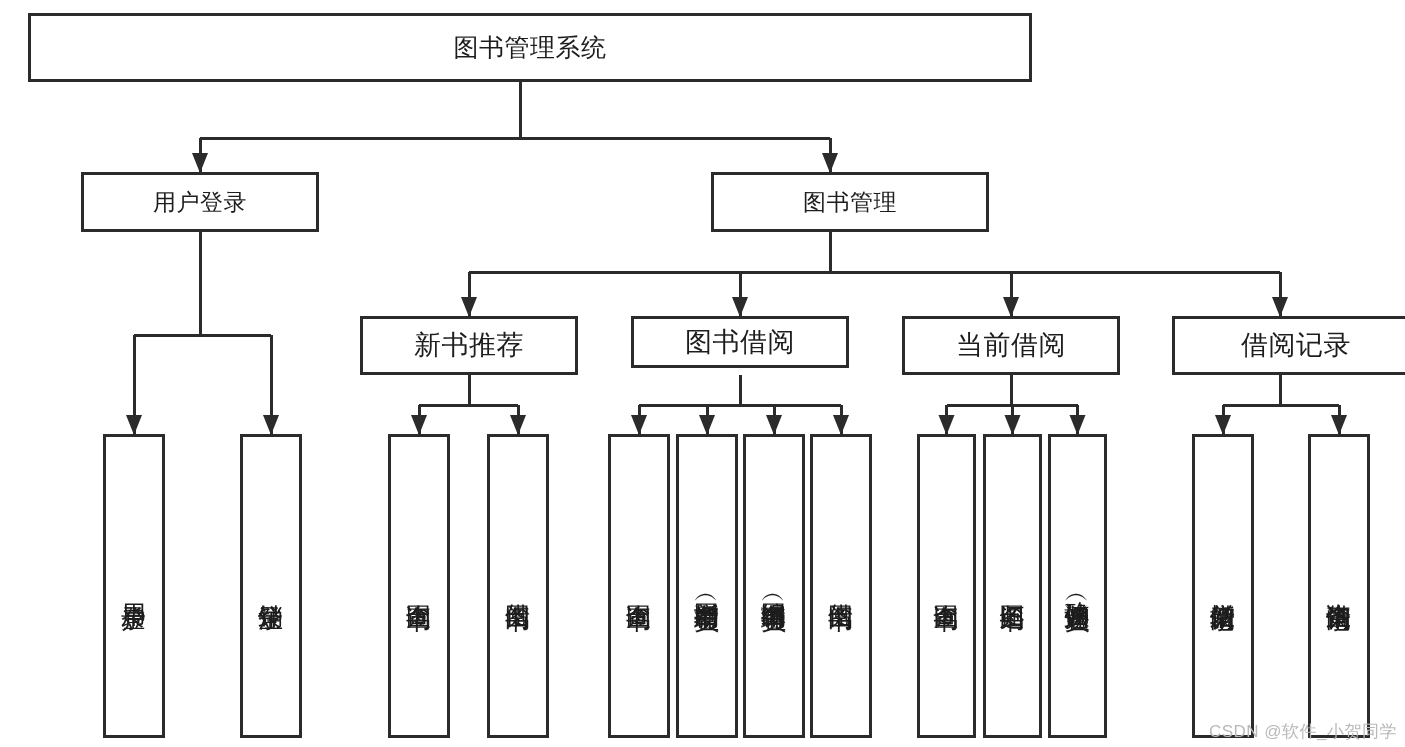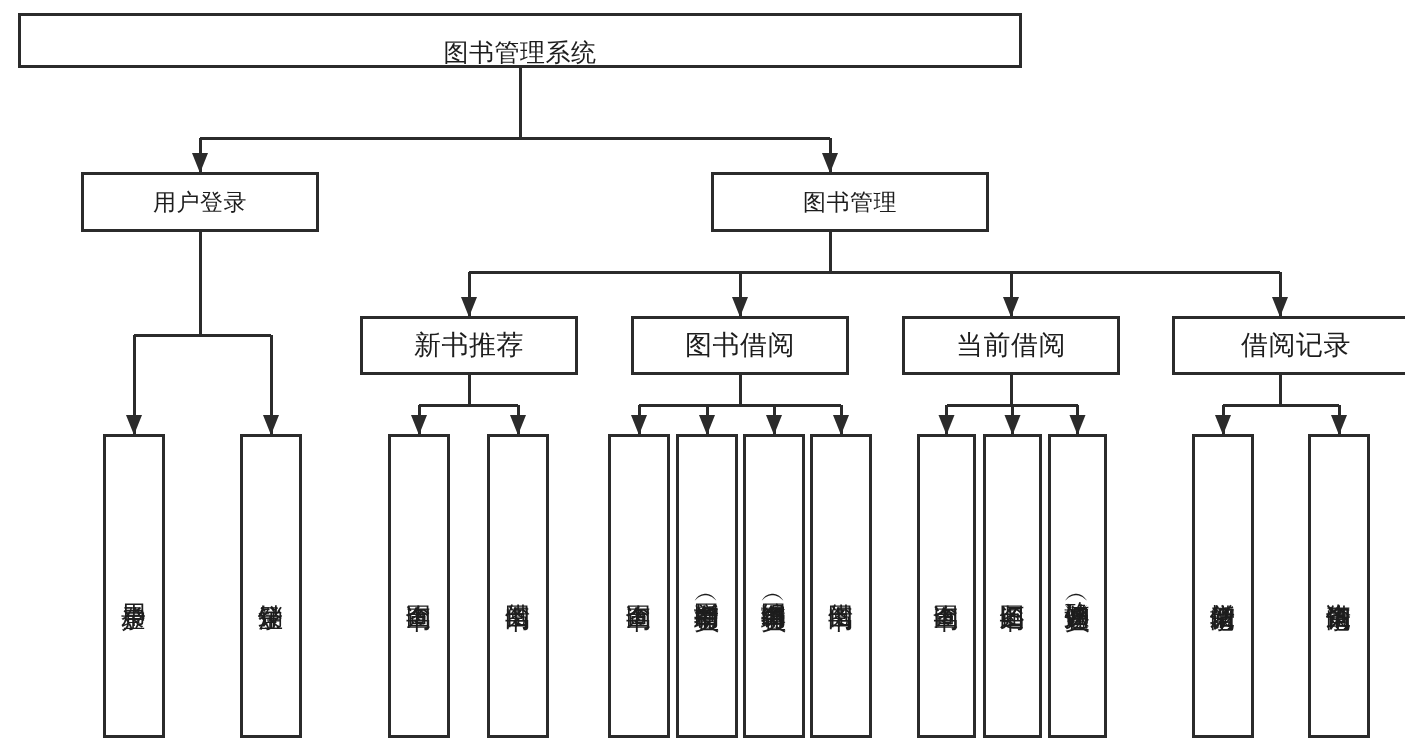--- a/index.html
+++ b/index.html
@@ -125,33 +125,33 @@
       <line x1="1077.5" y1="405" x2="1077.5" y2="434" stroke="#2b2b2b" stroke-width="3" shape-rendering="crispEdges"></line>
       <polygon points="1069.5,415 1085.5,415 1077.5,435" fill="#2b2b2b"></polygon>
       <line x1="1280" y1="375" x2="1280" y2="405" stroke="#2b2b2b" stroke-width="3" shape-rendering="crispEdges"></line>
       <line x1="1223" y1="405" x2="1339" y2="405" stroke="#2b2b2b" stroke-width="3" shape-rendering="crispEdges"></line>
       <line x1="1223" y1="405" x2="1223" y2="434" stroke="#2b2b2b" stroke-width="3" shape-rendering="crispEdges"></line>
       <polygon points="1215,415 1231,415 1223,435" fill="#2b2b2b"></polygon>
       <line x1="1339" y1="405" x2="1339" y2="434" stroke="#2b2b2b" stroke-width="3" shape-rendering="crispEdges"></line>
       <polygon points="1331,415 1347,415 1339,435" fill="#2b2b2b"></polygon>
     </svg>
   <div id="node-layer">
-      <div class="node-box node-root" style="left: 18px; top: 13px; width: 1004px; height: 55px; border-color: rgb(43, 43, 43); align-items: flex-end;">
+      <div class="node-box node-root" style="left: 28px; top: 13px; width: 1004px; height: 69px; border-color: rgb(43, 43, 43);">
         <span class="node-label" style="color: rgb(29, 29, 29);">图书管理系统</span>
       </div>
       <div class="node-box node-level2" style="left: 81px; top: 172px; width: 238px; height: 60px; border-color: rgb(43, 43, 43);">
         <span class="node-label" style="color: rgb(29, 29, 29);">用户登录</span>
       </div>
       <div class="node-box node-level2" style="left: 711px; top: 172px; width: 278px; height: 60px; border-color: rgb(43, 43, 43);">
         <span class="node-label" style="color: rgb(29, 29, 29);">图书管理</span>
       </div>
       <div class="node-box node-level3" style="left: 360px; top: 316px; width: 218px; height: 59px; border-color: rgb(43, 43, 43);">
         <span class="node-label" style="color: rgb(29, 29, 29);">新书推荐</span>
       </div>
-      <div class="node-box node-level3" style="left: 631px; top: 316px; width: 218px; height: 59px; border-color: rgb(43, 43, 43);">
+      <div class="node-box node-level3" style="left: 631px; top: 316px; width: 218px; height: 52px; border-color: rgb(43, 43, 43);">
         <span class="node-label" style="color: rgb(29, 29, 29);">图书借阅</span>
       </div>
       <div class="node-box node-level3" style="left: 902px; top: 316px; width: 218px; height: 59px; border-color: rgb(43, 43, 43);">
         <span class="node-label" style="color: rgb(29, 29, 29);">当前借阅</span>
       </div>
       <div class="node-box node-level3" style="left: 1172px; top: 316px; width: 248px; height: 59px; border-color: rgb(43, 43, 43);">
         <span class="node-label" style="color: rgb(29, 29, 29);">借阅记录</span>
       </div>
       <div class="node-box node-leaf" style="left: 103px; top: 434px; width: 62px; height: 304px; border-color: rgb(43, 43, 43);">
         <span class="node-label" style="color: rgb(29, 29, 29);">用户登录</span>
@@ -186,13 +186,14 @@
       <div class="node-box node-leaf" style="left: 1048px; top: 434px; width: 59px; height: 304px; border-color: rgb(43, 43, 43);">
         <span class="node-label" style="color: rgb(29, 29, 29);">确认归还（管理员）</span>
       </div>
       <div class="node-box node-leaf" style="left: 1192px; top: 434px; width: 62px; height: 304px; border-color: rgb(43, 43, 43);">
         <span class="node-label" style="color: rgb(29, 29, 29);">新增借阅记录</span>
       </div>
       <div class="node-box node-leaf" style="left: 1308px; top: 434px; width: 62px; height: 304px; border-color: rgb(43, 43, 43);">
         <span class="node-label" style="color: rgb(29, 29, 29);">查询借阅记录</span>
       </div>
     </div>
+  <div id="watermark">CSDN @软件_小贺同学</div>
 </div>
 
 </body></html>

